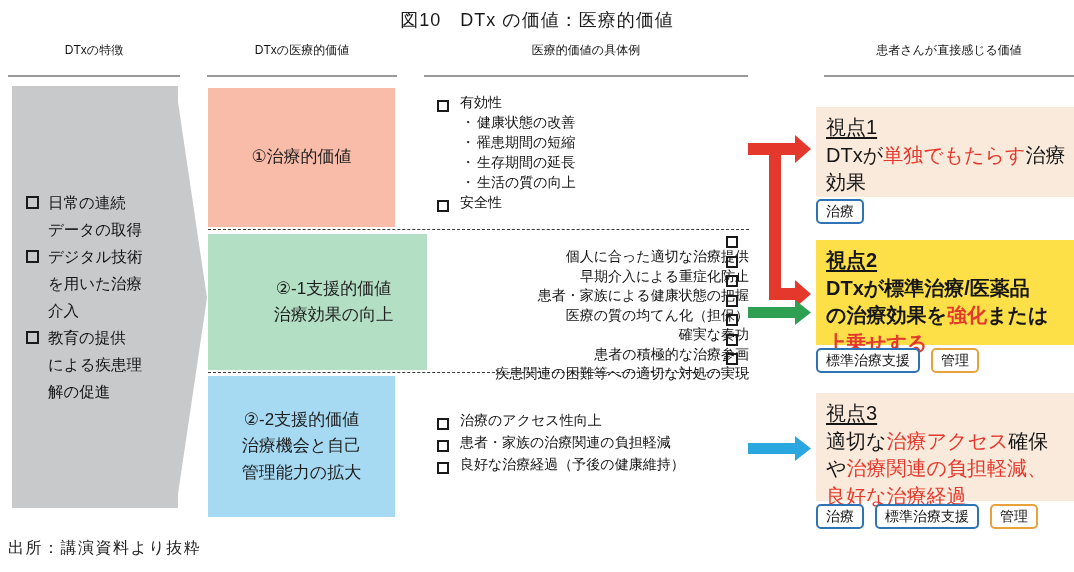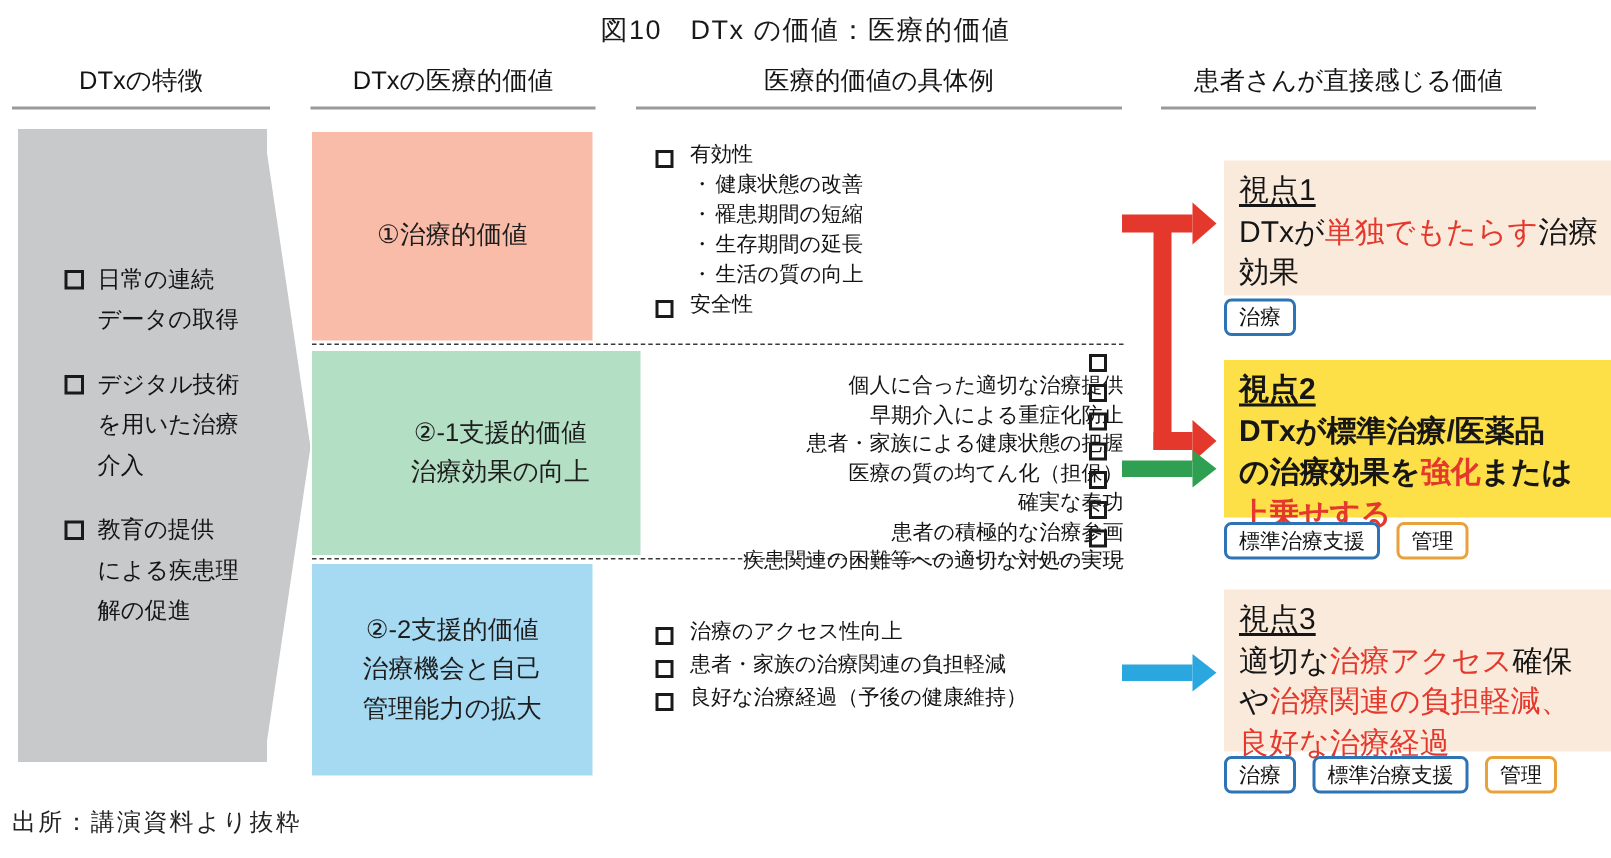--- a/index.html
+++ b/index.html
@@ -2,31 +2,31 @@
 <html><head>
 <meta charset="utf-8">
 <style>
   html,body { margin:0; padding:0; background:#fff; }
   body { font-family:"Liberation Sans","DejaVu Sans",sans-serif; }
   .stage { position:relative; width:1074px; height:572px; background:#ffffff; overflow:hidden; }
 
   .fig-title { position:absolute; top:8px; left:0; width:100%; text-align:center;
                font-size:18px; color:#1a1a1a; letter-spacing:1px; }
 
-  .col-header { position:absolute; top:42px; text-align:center; font-size:17px; color:#141414;
-                padding-bottom:6px; border-bottom:2px solid #9a9a9a; box-sizing:border-box; }
+  .col-header { position:absolute; top:42px; text-align:center; font-size:12px; color:#141414;
+                padding-bottom:16px; border-bottom:2px solid #9a9a9a; box-sizing:border-box; }
   .col-header.h1 { left:8px;   width:172px; }
   .col-header.h2 { left:207px; width:190px; }
   .col-header.h3 { left:424px; width:324px; }
-  .col-header.h4 { left:774px; width:250px; }
+  .col-header.h4 { left:824px; width:250px; }
 
   
   .gray-panel { position:absolute; left:12px; top:86px; width:166px; height:422px;
-                display:flex; flex-direction:column; justify-content:center; gap:16px;
-                padding:0 4px 0 31px; box-sizing:border-box; }
+                display:flex; flex-direction:column; justify-content:center; 
+                padding:0 4px 0 14px; box-sizing:border-box; }
   .feature-item { display:flex; font-size:15.5px; color:#141414; line-height:1.75; }
   .gray-tri { position:absolute; left:178px; top:102px; width:29px; height:392px;
               clip-path:polygon(0 0, 100% 50%, 0 100%); }
 
   .checkbox { flex:none; width:9px; height:9px; border:2.5px solid #1a1a1a; margin-right:9px; margin-top:7px; }
 
   
   .vbox { position:absolute; left:208px; width:187px; display:flex; flex-direction:column;
           justify-content:center; align-items:center; text-align:center;
           font-size:17px; color:#1d1d1d; line-height:1.55; }

